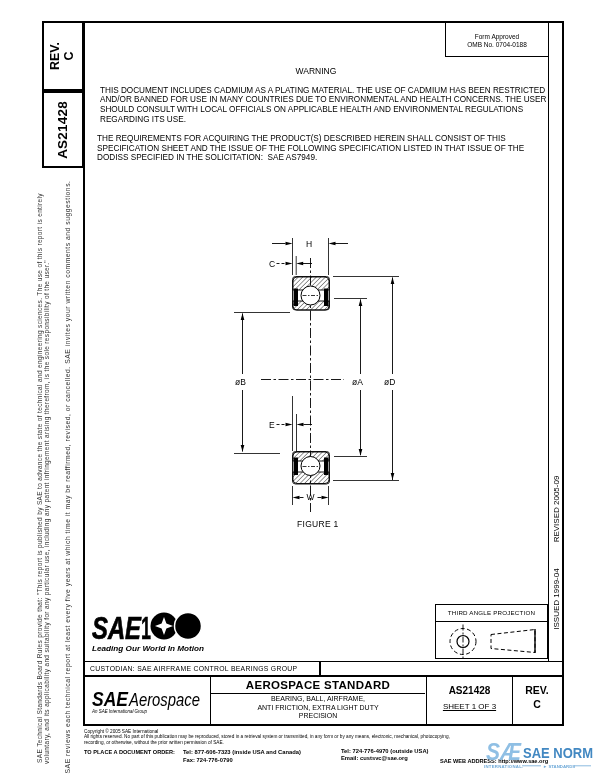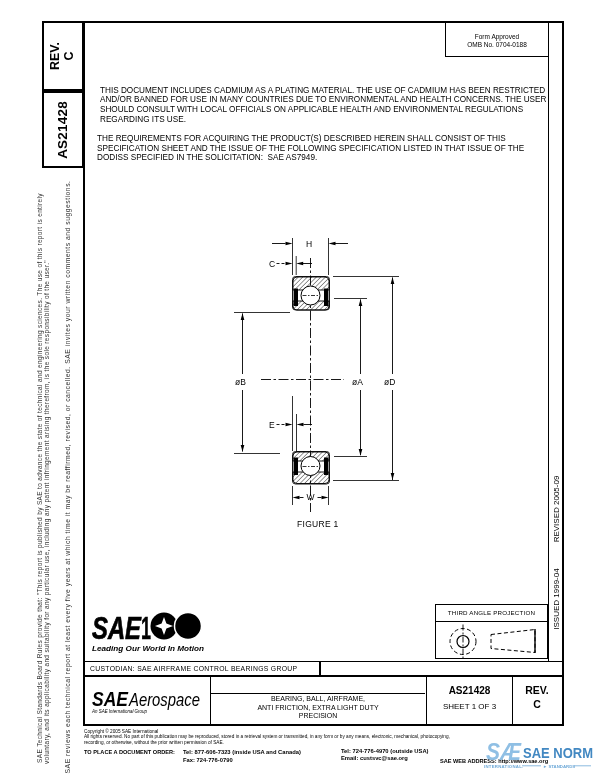--- a/index.html
+++ b/index.html
@@ -19,20 +19,21 @@
 <div class="abs" style="left:42px;top:21px;width:42px;height:70px;border:2px solid #000;box-sizing:border-box;"></div>
 
 <div class="abs vrot" style="left:26px;top:34.5px;width:71px;height:42px;font-weight:bold;font-size:12.5px;line-height:14px;text-align:center;">REV.<br>C</div>
 
 <div class="abs" style="left:42px;top:91px;width:42px;height:77px;border:2px solid #000;box-sizing:border-box;"></div>
 
 <div class="abs vrot" style="left:23px;top:108.5px;width:77px;height:42px;font-weight:bold;font-size:13.5px;letter-spacing:0.2px;">AS21428</div>
 
 <div class="abs" style="left:445px;top:21px;width:104px;height:36px;border:1px solid #000;box-sizing:border-box;font-size:6.5px;text-align:center;padding-top:11px;line-height:8px;">Form Approved<br>OMB No. 0704-0188</div>
 
+<div class="abs" style="left:100px;top:66px;width:432px;text-align:center;font-size:8.5px;">WARNING</div>
 
 <div class="abs" style="left:100px;top:85.5px;font-size:8.2px;line-height:9.7px;white-space:nowrap;">THIS DOCUMENT INCLUDES CADMIUM AS A PLATING MATERIAL. THE USE OF CADMIUM HAS BEEN RESTRICTED<br>AND/OR BANNED FOR USE IN MANY COUNTRIES DUE TO ENVIRONMENTAL AND HEALTH CONCERNS. THE USER<br>SHOULD CONSULT WITH LOCAL OFFICIALS ON APPLICABLE HEALTH AND ENVIRONMENTAL REGULATIONS<br>REGARDING ITS USE.</div>
 
 <div class="abs" style="left:97px;top:134px;font-size:8.2px;line-height:9.7px;white-space:nowrap;">THE REQUIREMENTS FOR ACQUIRING THE PRODUCT(S) DESCRIBED HEREIN SHALL CONSIST OF THIS<br>SPECIFICATION SHEET AND THE ISSUE OF THE FOLLOWING SPECIFICATION LISTED IN THAT ISSUE OF THE<br>DODISS SPECIFIED IN THE SOLICITATION:&nbsp; SAE AS7949.</div>
 
 <svg class="abs" style="left:0;top:0;" width="600" height="776" viewBox="0 0 600 776">
 <defs>
 <pattern id="hat" width="3.2" height="3.2" patternUnits="userSpaceOnUse" patternTransform="rotate(45)">
 <line x1="0" y1="0" x2="0" y2="3.2" stroke="#000" stroke-width="0.8"></line>
 </pattern>
@@ -144,28 +145,29 @@
 <div class="abs" style="left:90px;top:665px;font-size:6.8px;letter-spacing:0.32px;">CUSTODIAN: SAE AIRFRAME CONTROL BEARINGS GROUP</div>
 
 <div class="abs" style="left:83px;top:675.5px;width:481px;height:49px;border:1.5px solid #000;border-bottom:none;box-sizing:border-box;"></div>
 
 <div class="abs" style="left:209.5px;top:676px;width:1.5px;height:48px;background:#000;"></div>
 
 <div class="abs" style="left:425.5px;top:676px;width:1.5px;height:48px;background:#000;"></div>
 
 <div class="abs" style="left:511.5px;top:676px;width:1.5px;height:48px;background:#000;"></div>
 
+<div class="abs" style="left:211px;top:679px;width:214px;text-align:center;font-weight:bold;font-size:11.5px;letter-spacing:0.3px;">AEROSPACE STANDARD</div>
 
 <div class="abs" style="left:211px;top:692.5px;width:214px;height:1.2px;background:#000;"></div>
 
 <div class="abs" style="left:211px;top:695px;width:214px;text-align:center;font-size:7px;line-height:8.7px;">BEARING, BALL, AIRFRAME,<br>ANTI FRICTION, EXTRA LIGHT DUTY<br>PRECISION</div>
 
 <div class="abs" style="left:427px;top:684.5px;width:85px;text-align:center;font-weight:bold;font-size:10px;">AS21428</div>
 
-<div class="abs" style="left:427px;top:701.5px;width:85px;text-align:center;font-size:8px;">SHEET 1 OF 3</div>
+<div class="abs" style="left:427px;top:701.5px;width:85px;text-align:center;font-size:8px;text-decoration:underline;">SHEET 1 OF 3</div>
 
 <div class="abs" style="left:513px;top:684px;width:48px;text-align:center;font-weight:bold;font-size:10.5px;line-height:13.5px;">REV.<br>C</div>
 
 <div class="abs" style="left:435px;top:604px;width:113px;height:55px;border:1.5px solid #000;box-sizing:border-box;"></div>
 
 <div class="abs" style="left:435px;top:621px;width:113px;height:1.2px;background:#000;"></div>
 
 <div class="abs" style="left:436px;top:609px;width:111px;text-align:center;font-size:6.2px;letter-spacing:0.2px;">THIRD ANGLE PROJECTION</div>
 
 <svg class="abs" style="left:435px;top:604px;" width="113" height="55" viewBox="0 0 113 55">

